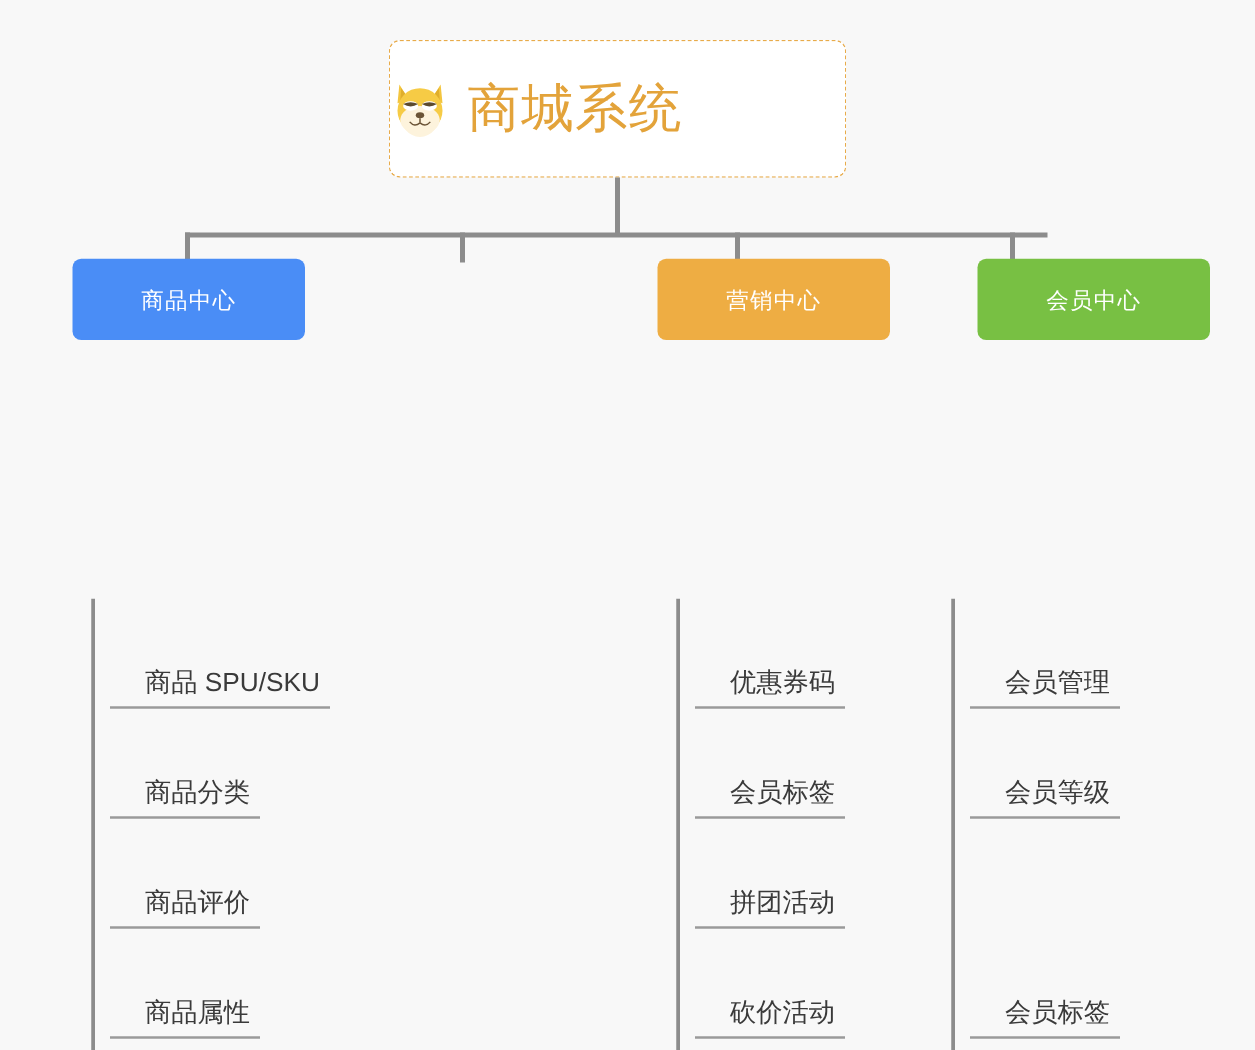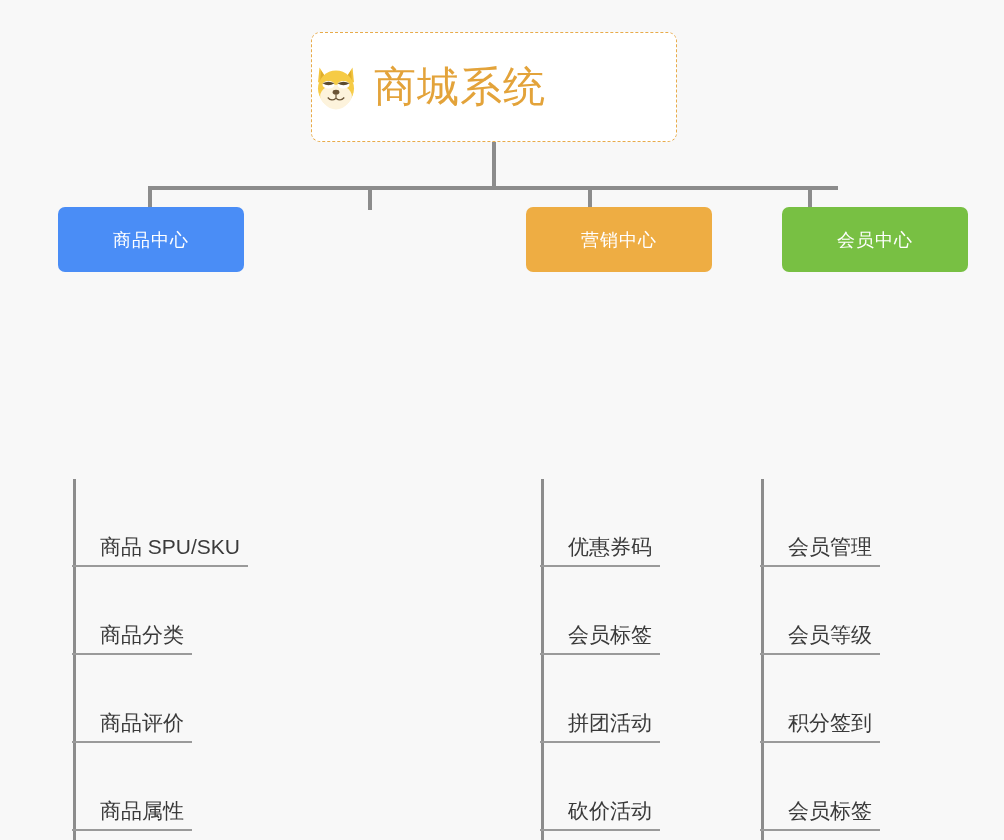--- a/index.html
+++ b/index.html
@@ -119,21 +119,21 @@
     position: absolute;
     top: 272px;
     left: 15px;
     width: 171px;
     height: 530px;
   }
   .leaf-item {
     position: absolute;
     left: 0;
     height: 88px;
-    padding-left: 27px;
+    padding-left: 43px;
     box-sizing: border-box;
     display: flex;
     align-items: flex-end;
   }
   .leaf-label {
     display: inline-block;
     font-size: 21px;
     line-height: 1.15;
     color: #3a3a3a;
     white-space: nowrap;
@@ -228,23 +228,20 @@
       <span>会员中心</span>
     </div>
     <div class="rail"></div>
     <div class="leaf-list">
       <div class="leaf-item" style="top:0px">
           <span class="leaf-label">会员管理</span>
         </div>
       <div class="leaf-item" style="top:88px">
           <span class="leaf-label">会员等级</span>
         </div>
-      <div class="leaf-item" style="top:176px">
-          <span class="leaf-label">积分签到</span>
-        </div>
       <div class="leaf-item" style="top:264px">
           <span class="leaf-label">会员标签</span>
         </div>
       <div class="leaf-item" style="top:352px"></div>
 
     </div>
   </div>
 
 </div>
 

